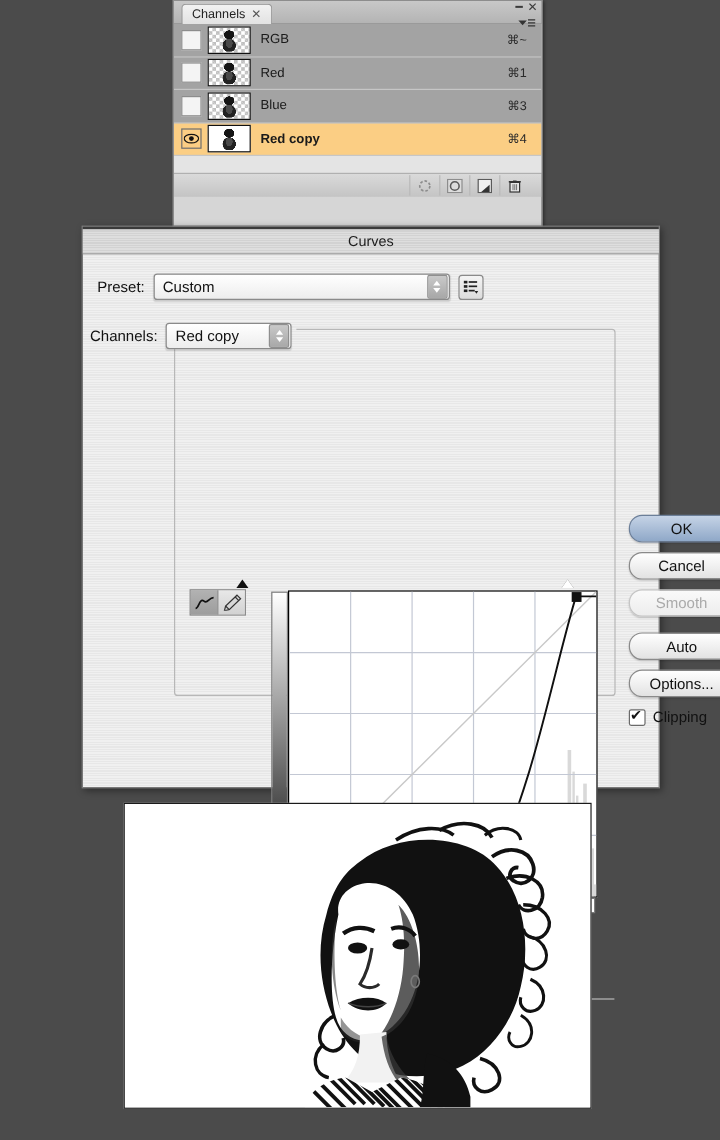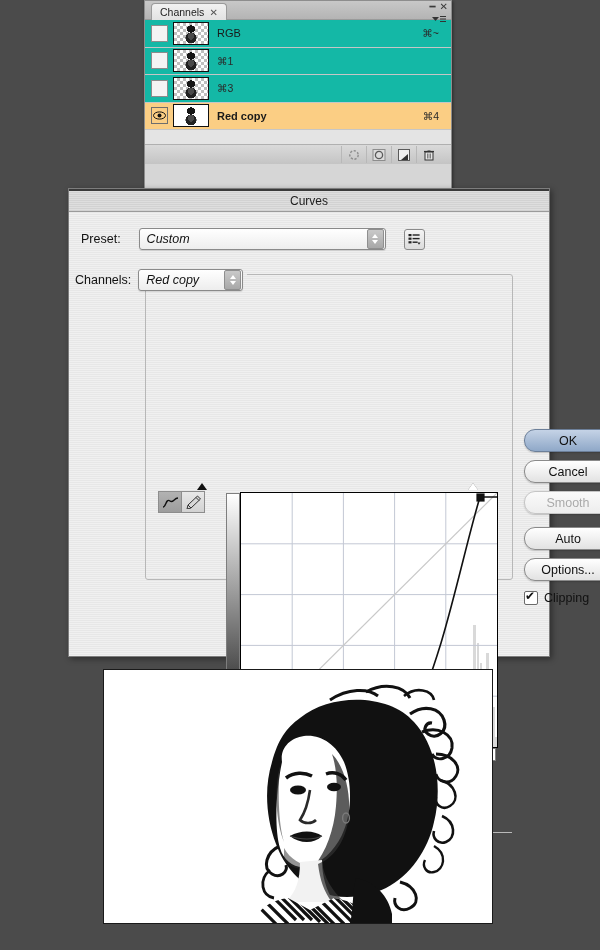--- a/index.html
+++ b/index.html
@@ -42,21 +42,21 @@
   .ch-menu-btn {
     position: absolute; right: 4px; top: 13px;
     width: 16px; height: 11px;
   }
   .ch-menu-btn svg { display: block; }
 
   .ch-list { background: #e9e9e9; }
   .ch-row {
     display: flex; align-items: center; height: 26.5px;
     border-bottom: 1px solid #c6c6c6;
-    background: #14b8a6;
+    background: #a3a3a3;
     padding-left: 0;
   }
   .ch-row.selected { background: #fbce84; }
   .ch-eyecol {
     width: 28px; display: flex; align-items: center; justify-content: center;
   }
   .ch-eyebox {
     width: 15px; height: 15px; border: 1px solid #8c8c8c; background: #f4f4f4;
     display: flex; align-items: center; justify-content: center;
   }
@@ -106,31 +106,31 @@
     background: repeating-linear-gradient(#dedede 0 1px,#d2d2d2 1px 2px);
     border-bottom: 1px solid #9b9b9b;
     border-top: 2px solid #3a3a3a;
     display: flex; align-items: center; justify-content: center;
     font-size: 12px; color: #1c1c1c;
   }
 
   .cv-body { position: relative; height: 445px; }
 
   .preset-row {
-    position: absolute; left: 12px; top: 16px; display: flex; align-items: center; gap: 18px;
+    position: absolute; left: 12px; top: 16px; display: flex; align-items: center; gap: 7px;
   }
   .lbl { font-size: 12.5px; color: #111; }
   .combo {
     height: 20px; border: 1px solid #8a8a8a; border-radius: 3px;
     background: linear-gradient(#ffffff,#ededed);
     display: flex; align-items: center;
     padding: 0 0 0 7px; font-size: 12.5px; color: #111;
     box-shadow: 0 1px 1px rgba(0,0,0,.12);
   }
-  .combo .val { flex: 1; font-style: italic; }
+  .combo .val { flex: 1; }
   .combo .arrows {
     width: 15px; height: 18px; margin: 0 1px 0 4px;
     background: linear-gradient(#c9c9c9,#a8a8a8);
     border-radius: 2px; border: 1px solid #8f8f8f;
     display: flex; flex-direction: column; align-items: center; justify-content: center; gap: 2px;
   }
   #preset-combo { width: 238px; }
   .presetmenu-btn {
     width: 19px; height: 19px; border: 1px solid #8a8a8a; border-radius: 3px;
     background: linear-gradient(#f4f4f4,#dcdcdc);
@@ -287,31 +287,33 @@
         <div class="ch-short">⌘~</div>
       </div>
 
       <div class="ch-row">
         <div class="ch-eyecol">
           <div class="ch-eyebox"></div>
         </div>
         <div class="ch-thumb">
             <span class="face"></span>
           </div>
+        <div class="ch-name">Red</div>
         <div class="ch-short">⌘1</div>
       </div>
 
 
       <div class="ch-row">
         <div class="ch-eyecol">
           <div class="ch-eyebox"></div>
         </div>
         <div class="ch-thumb">
             <span class="face"></span>
           </div>
+        <div class="ch-name">Blue</div>
         <div class="ch-short">⌘3</div>
       </div>
 
       <div class="ch-row selected">
         <div class="ch-eyecol">
           <div class="ch-eyebox on">
             <svg width="13" height="9" viewBox="0 0 13 9">
               <ellipse cx="6.5" cy="4.5" rx="6" ry="3.6" fill="none" stroke="#111" stroke-width="1"></ellipse>
               <circle cx="6.5" cy="4.5" r="2" fill="#111"></circle>
             </svg>

